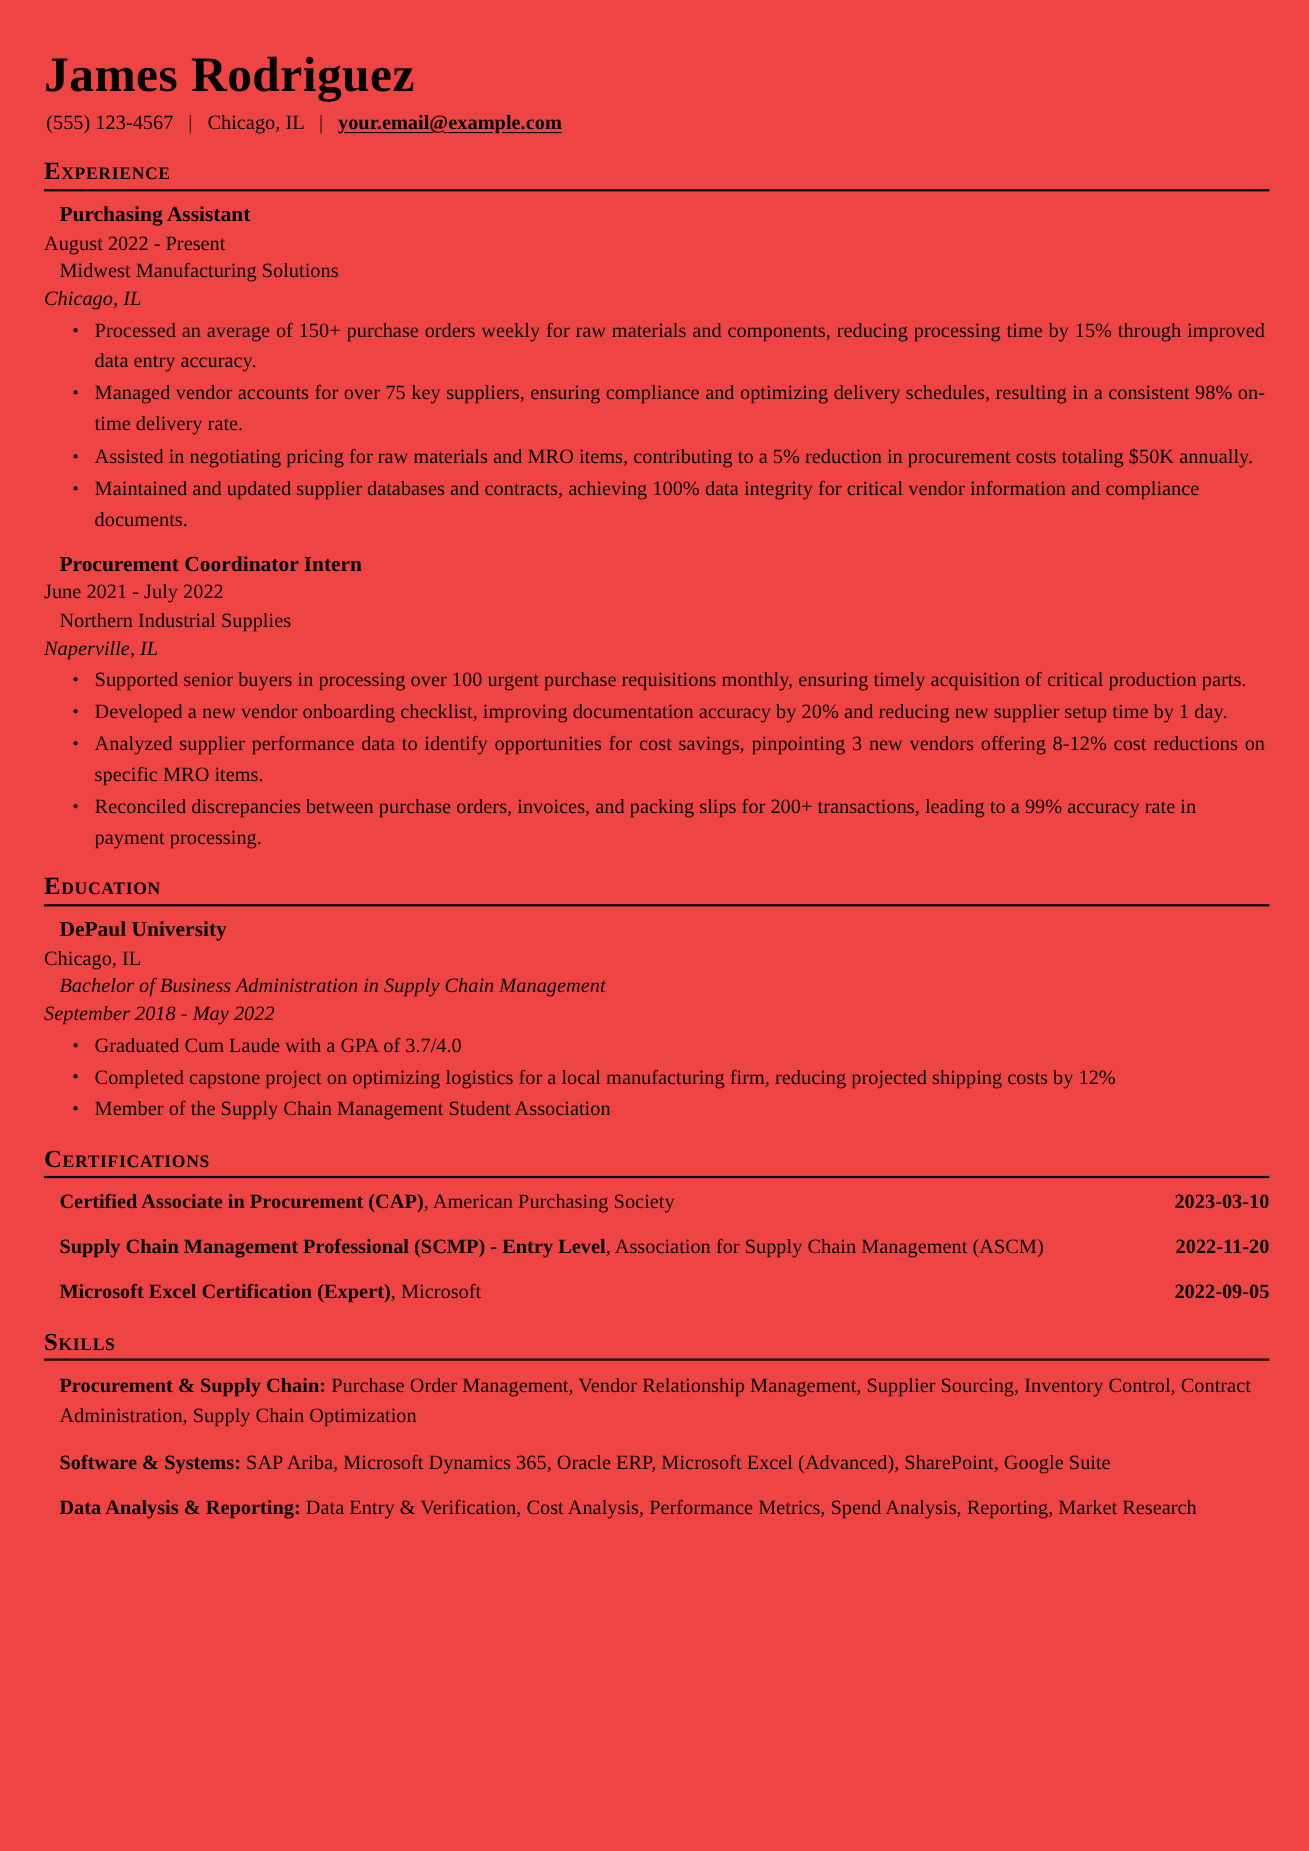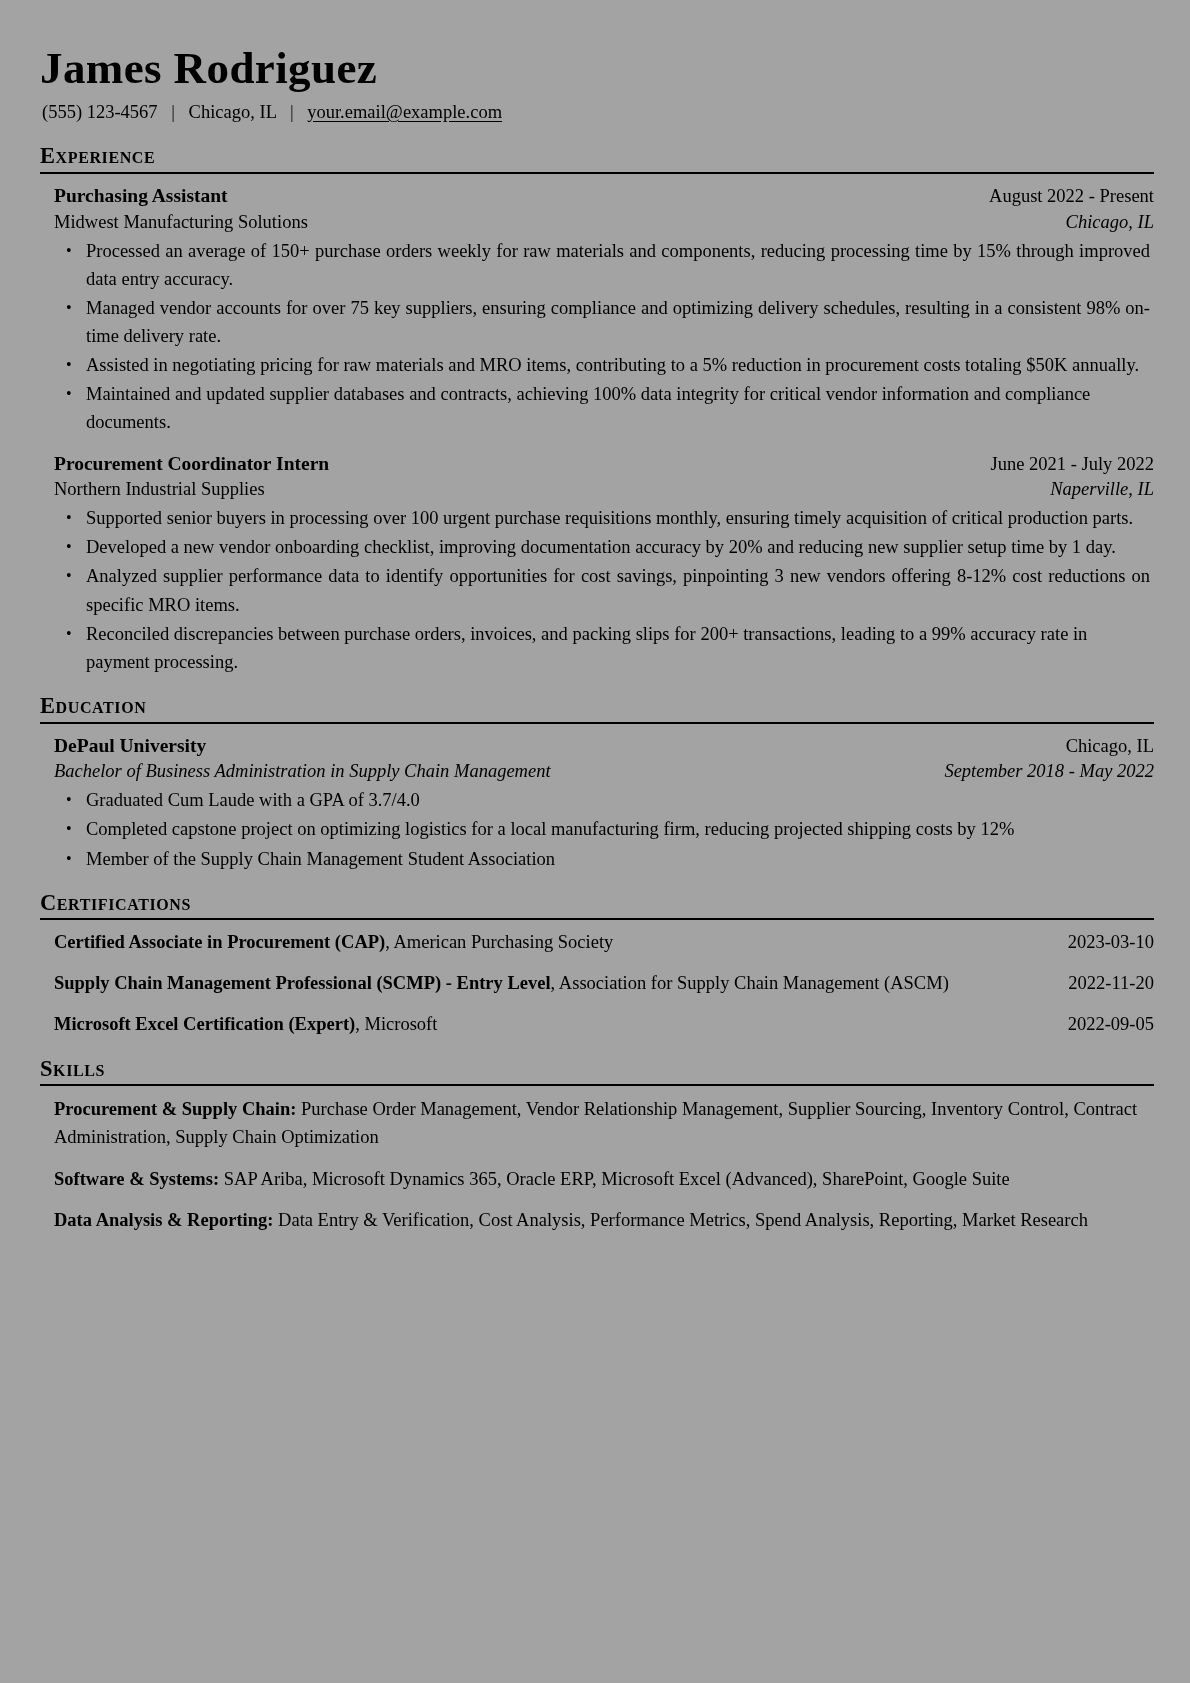--- a/index.html
+++ b/index.html
@@ -12,21 +12,21 @@
     width: 1190px;
     min-height: 1683px;
     font-family: "Liberation Serif", "DejaVu Serif", serif;
     color: #000000;
     -webkit-font-smoothing: antialiased;
   }
   .page {
     width: 1190px;
     min-height: 1683px;
     padding: 44px 36px 40px 40px;
-    background: #a3a3a3;
+    background: #ef4444;
   }
 
   
   .name {
     font-size: 45px;
     font-weight: 700;
     letter-spacing: 0.4px;
     line-height: 1.08;
     margin: 0 0 2px 0;
   }
@@ -38,20 +38,21 @@
   }
   .contact-sep {
     display: inline-block;
     padding: 0 9px;
     color: #111;
   }
   .contact-email {
     text-decoration: underline;
     text-underline-offset: 2.5px;
     color: #000;
+    font-weight: bold;
   }
 
   
   .section {
     margin-top: 18px;
   }
   .section-title {
     font-size: 22.5px;
     font-variant: small-caps;
     font-weight: 700;
@@ -68,20 +69,21 @@
 
   
   .entry { margin-bottom: 4px; }
   .entry + .entry { margin-top: 14px; }
   .entry-row {
     display: flex;
     justify-content: space-between;
     align-items: baseline;
     width: 100%;
     line-height: 1.36;
+    flex-direction: column;
   }
   .entry-title {
     font-size: 19.5px;
     font-weight: 700;
     padding-left: 14px;
   }
   .entry-date {
     font-size: 18.5px;
     font-weight: 400;
     white-space: nowrap;
@@ -145,21 +147,21 @@
     padding-right: 0;
     margin-bottom: 13px;
     position: relative;
   }
   .cert-text { display: inline; }
   .cert-name { font-weight: 700; }
   .cert-issuer { font-weight: 400; }
   .cert-date {
     float: right;
     white-space: nowrap;
-    font-weight: 400;
+    font-weight: 700;
   }
   .cert-wrapped .cert-date {
     float: none;
     position: absolute;
     right: 0;
     bottom: 0;
   }
   .cert-wrapped { padding-right: 0; }
   .cert-wrapped .cert-text { max-width: 960px; display: block; }
 

